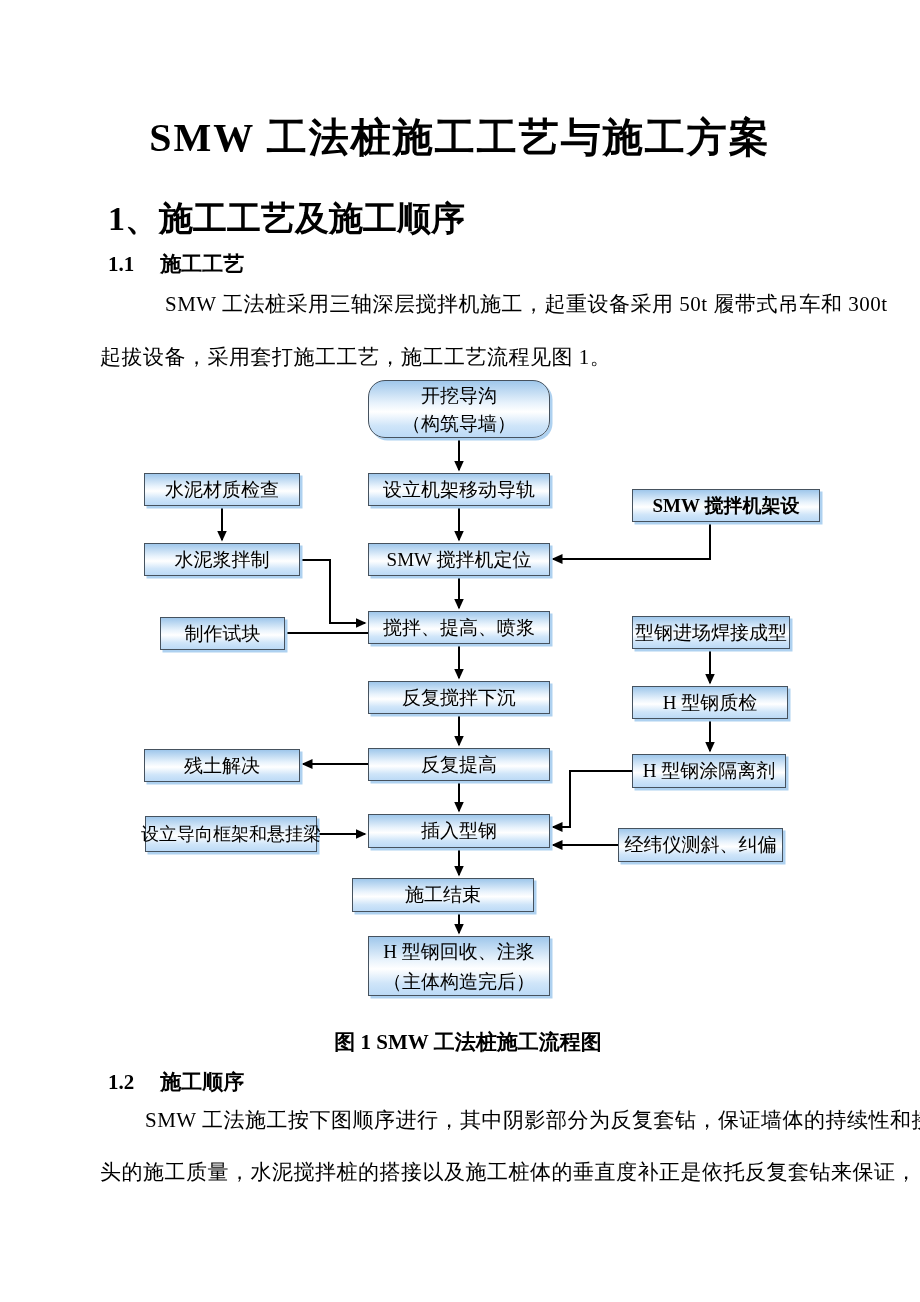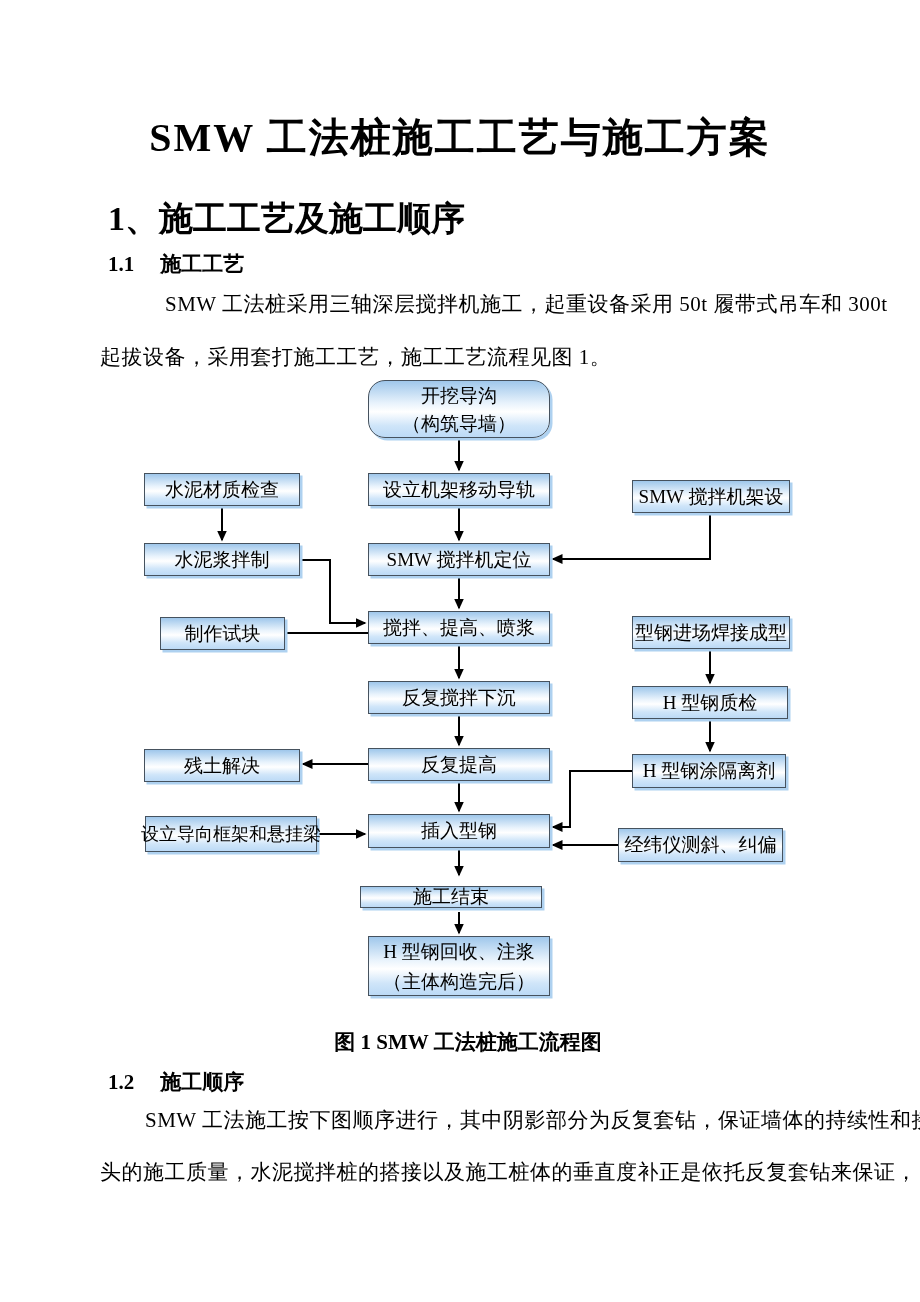--- a/index.html
+++ b/index.html
@@ -50,35 +50,35 @@
     background:linear-gradient(180deg,#9fc7eb 0%,#e9f3fc 40%,#ffffff 55%,#cfe5f9 80%,#bcdaf6 100%);
     box-shadow:2.5px 2.5px 0 #aed1f0;
     display:flex; flex-direction:column; align-items:center; justify-content:center;
     font-size:19px; text-align:center; white-space:nowrap; line-height:1.15;
   }
   .node .sub { font-size:19px; }
   .node.two { justify-content:space-between; padding:4px 0 2px 0; }
   .n0  { left:368px; top:10px;  width:182px; height:58px;border-radius:17px; }
   .n1  { left:144px; top:103px; width:156px; height:33px; }
   .n2  { left:368px; top:103px; width:182px; height:33px; }
-  .n3  { left:632px; top:110px; width:158px; height:33px; }
+  .n3  { left:632px; top:119px; width:188px; height:33px;font-weight:bold; }
   .n4  { left:144px; top:173px; width:156px; height:33px; }
   .n5  { left:368px; top:173px; width:182px; height:33px; }
   .n6  { left:160px; top:247px; width:125px; height:33px; }
   .n7  { left:368px; top:241px; width:182px; height:33px; }
   .n8  { left:632px; top:246px; width:158px; height:33px; }
   .n9  { left:368px; top:311px; width:182px; height:33px; }
   .n10 { left:632px; top:316px; width:156px; height:33px; }
   .n11 { left:144px; top:379px; width:156px; height:33px; }
   .n12 { left:368px; top:378px; width:182px; height:33px; }
   .n13 { left:632px; top:384px; width:154px; height:34px; }
   .n14 { left:145px; top:446px; width:172px; height:36px; font-size:18px; }
   .n15 { left:368px; top:444px; width:182px; height:34px; }
   .n16 { left:618px; top:458px; width:165px; height:34px; }
-  .n17 { left:360px; top:508px; width:182px; height:22px;margin-top:8px; }
+  .n17 { left:352px; top:508px; width:182px; height:34px; }
   .n18 { left:368px; top:566px; width:182px; height:60px; }
 </style>
 </head>
 <body>
 
 <div class="page">
 
   <div class="doc-title">SMW 工法桩施工工艺与施工方案</div>
 
   <div class="h-sec1">1、施工工艺及施工顺序</div>

